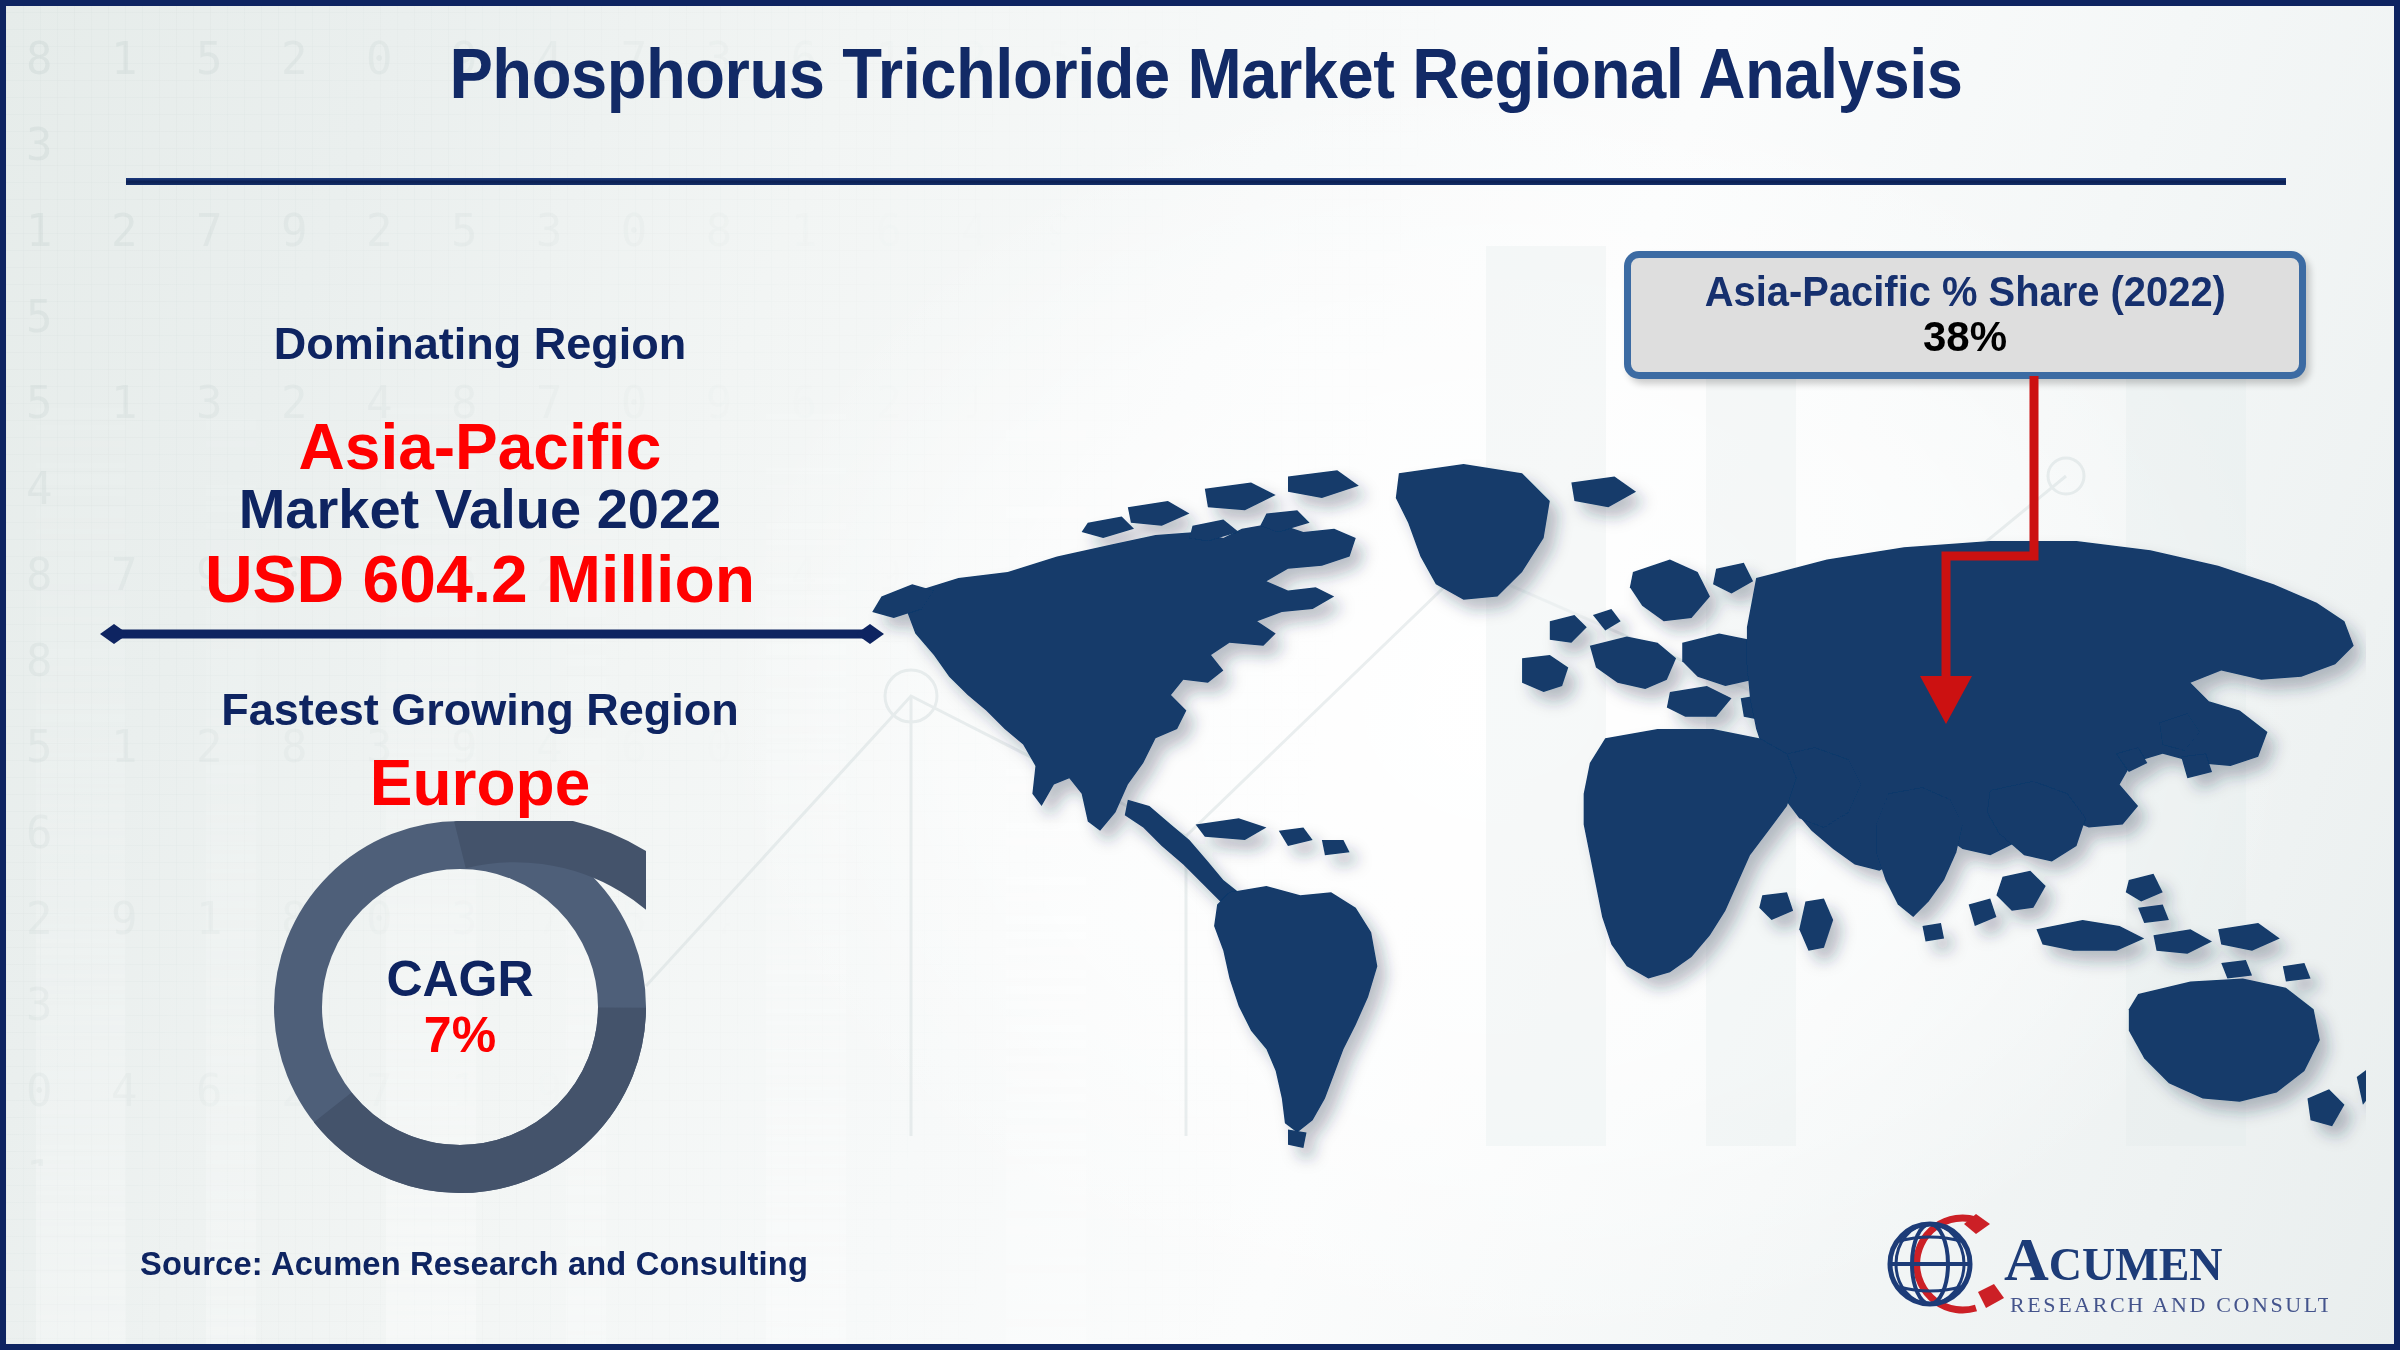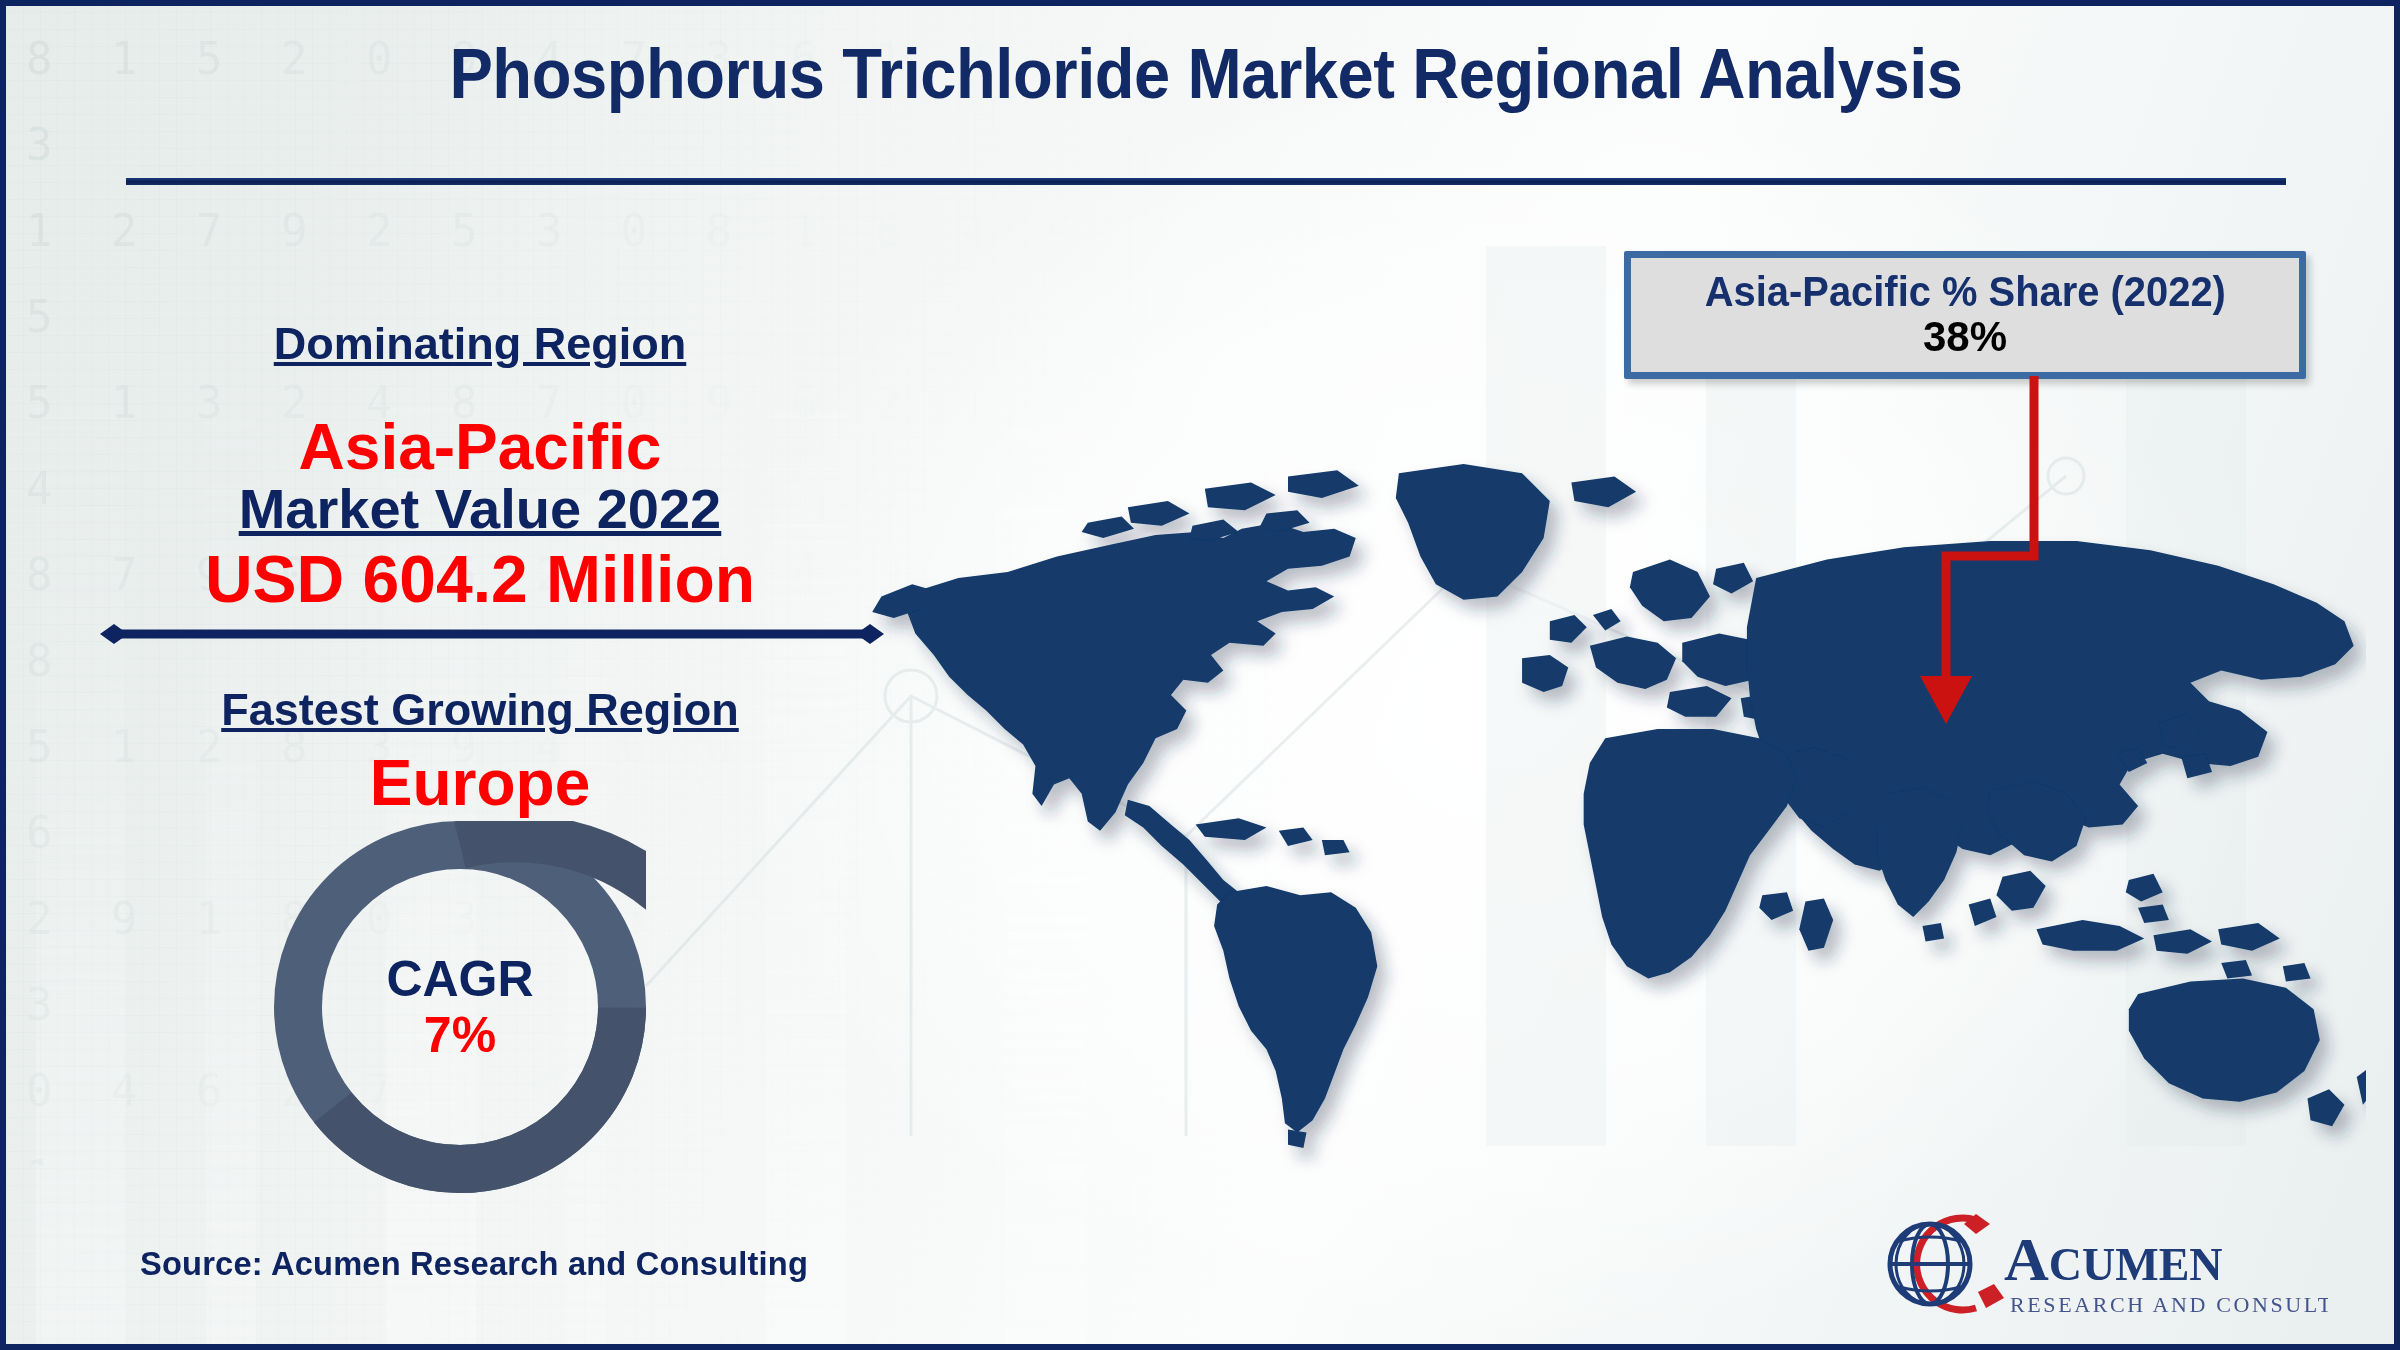--- a/index.html
+++ b/index.html
@@ -57,21 +57,21 @@
     letter-spacing:-0.5px;
     transform:scaleX(.93);transform-origin:center top;
   }
   #title-rule{
     position:absolute;left:120px;top:172px;width:2160px;height:7px;
     background:linear-gradient(180deg,#1b3a7e 0%,#0b1f52 55%,#15306a 100%);
   }
 
   
   .lbl{position:absolute;width:900px;text-align:center;left:24px;
-       color:#0e2461;font-weight:bold;text-decoration:underline;}
+       color:#0e2461;font-weight:bold;}
   .val{position:absolute;width:900px;text-align:center;left:24px;
        color:#ff0000;font-weight:bold;}
 
   #dom-label{top:312px;font-size:45px;}
   #dom-value{top:380px;font-size:64px;margin-top:24px;}
   #mv-label{top:470px;font-size:56px;}
   #mv-value{top:535px;font-size:66px;}
 
   #sep{position:absolute;left:88px;top:618px;width:796px;height:20px;}
 
@@ -88,21 +88,21 @@
   #cagr-label{font-size:50px;font-weight:bold;color:#0e2461;line-height:1;}
   #cagr-value{font-size:50px;font-weight:bold;color:#ff0000;line-height:1;}
 
   
   #map{position:absolute;left:820px;top:430px;width:1540px;height:740px;}
 
   
   #callout{
     position:absolute;left:1618px;top:245px;width:682px;height:128px;
     box-sizing:border-box;
-    background:#dedede;border:7px solid #3c6ba3;border-radius:2px;
+    background:#dedede;border:7px solid #3c6ba3;border-radius:15px;
     box-shadow:4px 5px 7px rgba(0,0,0,.20);
     display:flex;flex-direction:column;align-items:center;justify-content:center;
   }
   #callout-title{font-size:42px;font-weight:bold;color:#16306e;line-height:1.05;
                  transform:scaleX(.95);transform-origin:center;}
   #callout-value{font-size:42px;font-weight:bold;color:#000000;line-height:1.1;margin-top:0;}
   #callout-arrow{position:absolute;left:1840px;top:370px;width:260px;height:360px;}
 
   
   #source{

